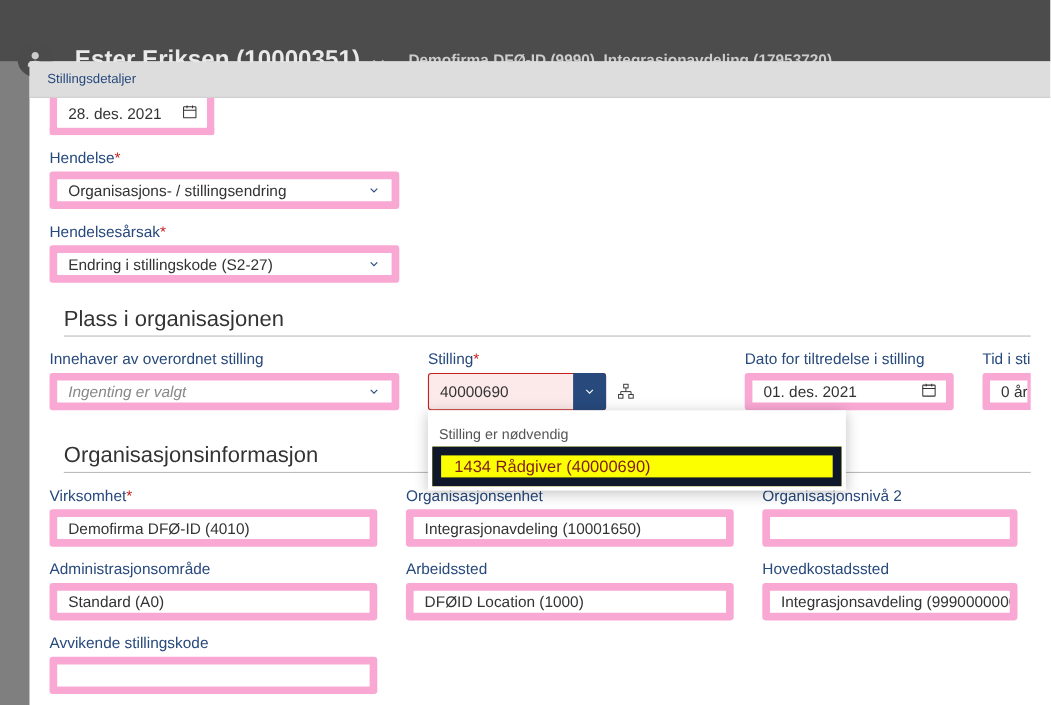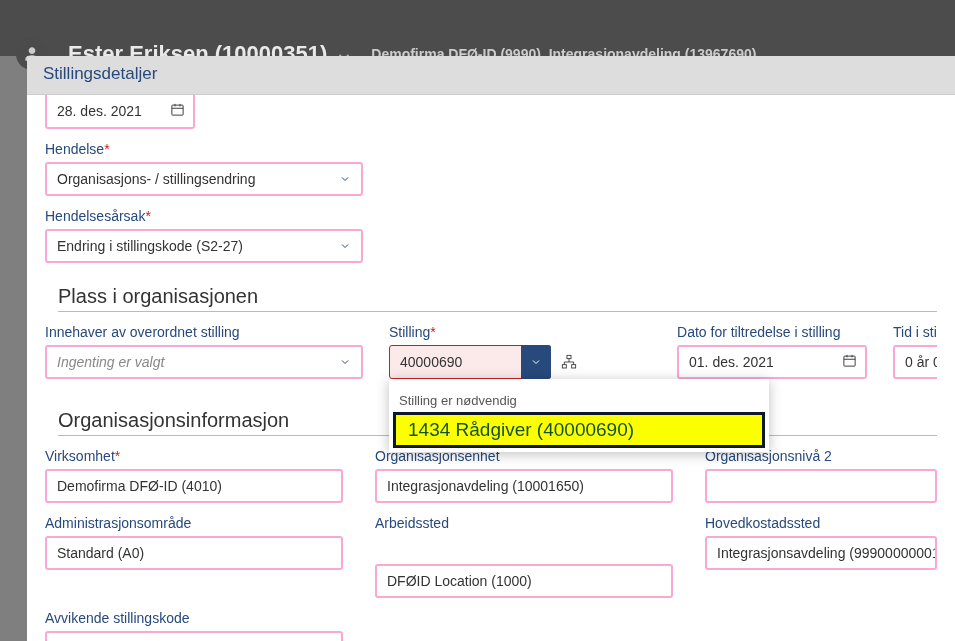--- a/index.html
+++ b/index.html
@@ -74,35 +74,35 @@
       background: #fff;
       z-index: 3;
     }
     .modal-header {
       background: #dddddd;
       padding: 8px 16px 10px 16px;
       border-bottom: 1px solid #ccc;
     }
     .modal-title {
       color: #27497c;
-      font-size: 17px;
+      font-size: 12px;
     }
     .modal-body {
       padding: 0 18px 18px 18px;
     }
-    .row { display: flex; gap: 26px; justify-content: space-between; }
+    .row { display: flex; gap: 26px; }
     .field { display: flex; flex-direction: column; margin-top: 12px; }
     .label {
       color: #27497c;
       font-size: 14px;
       margin-bottom: 5px;
     }
     .req { color: #c82020; }
     .input-like {
-      border: 2px solid #f9a8d4;
+      border: 7px solid #f9a8d4;
       height: 34px;
       border-radius: 3px;
       padding: 0 10px;
       font-size: 14px;
       color: #333;
       display: flex;
       align-items: center;
       background: #fff;
       position: relative;
     }
@@ -174,28 +174,28 @@
       position: absolute;
       left: 0;
       top: 34px;
       width: 380px;
       background: #fff;
       box-shadow: 0 2px 12px rgba(0,0,0,0.25);
       z-index: 100;
     }
     .dropdown-option {
       padding: 0 12px;
-      font-size: 19px;
+      font-size: 15px;
       height: 36px;
       display: flex;
       align-items: center;
       margin: 4px;
       background: #fbff00;
-      border: 3px solid #0f172a;
-      color: #14532d;
+      border: 8px solid #0f172a;
+      color: #7f1d1d;
     }
     .w-318 { width: 318px; }
     .w-298 { width: 298px; }
     .w-232 { width: 232px; }
   </style>
 </head>
 <body>
 
 <div class="backdrop"></div>
 <div class="backdrop-side"></div>
@@ -205,21 +205,21 @@
     <svg viewBox="0 0 24 24">
         <path d="M12 12c2.7 0 5-2.3 5-5s-2.3-5-5-5-5 2.3-5 5 2.3 5 5 5zm0 2c-3.3 0-10 1.7-10 5v3h20v-3c0-3.3-6.7-5-10-5z"></path>
       </svg>
   </div>
   <div class="page-title">Ester Eriksen (10000351)</div>
   <div class="title-chevron">
     <svg viewBox="0 0 24 24">
         <polyline points="6 9 12 15 18 9"></polyline>
       </svg>
   </div>
-  <div class="subtitle">Demofirma DFØ-ID (9990), Integrasjonavdeling (13967690)</div>
+  <div class="subtitle">Demofirma DFØ-ID (9990), Integrasjonavdeling (17953720)</div>
 </div>
 
 <div class="modal">
   <div class="modal-header">
     <div class="modal-title">Stillingsdetaljer</div>
   </div>
 
   <div class="modal-body">
 
     <div class="input-like date-field" style="margin-top:0; border-radius:0 0 3px 3px; border-top:none;">
@@ -362,21 +362,21 @@
       </div>
     </div>
 
     <div class="row">
       <div class="field" style="width:298px;">
         <div class="label">Administrasjonsområde</div>
         <div class="input-like w-298">
           <span>Standard (A0)</span>
         </div>
       </div>
-      <div class="field" style="width:298px;gap:28px;">
+      <div class="field" style="width:298px;">
         <div class="label">Arbeidssted</div>
         <div class="input-like w-298">
           <span>DFØID Location (1000)</span>
         </div>
       </div>
       <div class="field" style="width:232px;">
         <div class="label">Hovedkostadssted</div>
         <div class="input-like w-232" style="white-space:nowrap; overflow:hidden;">
           <span>Integrasjonsavdeling (99900000001100)</span>
         </div>

